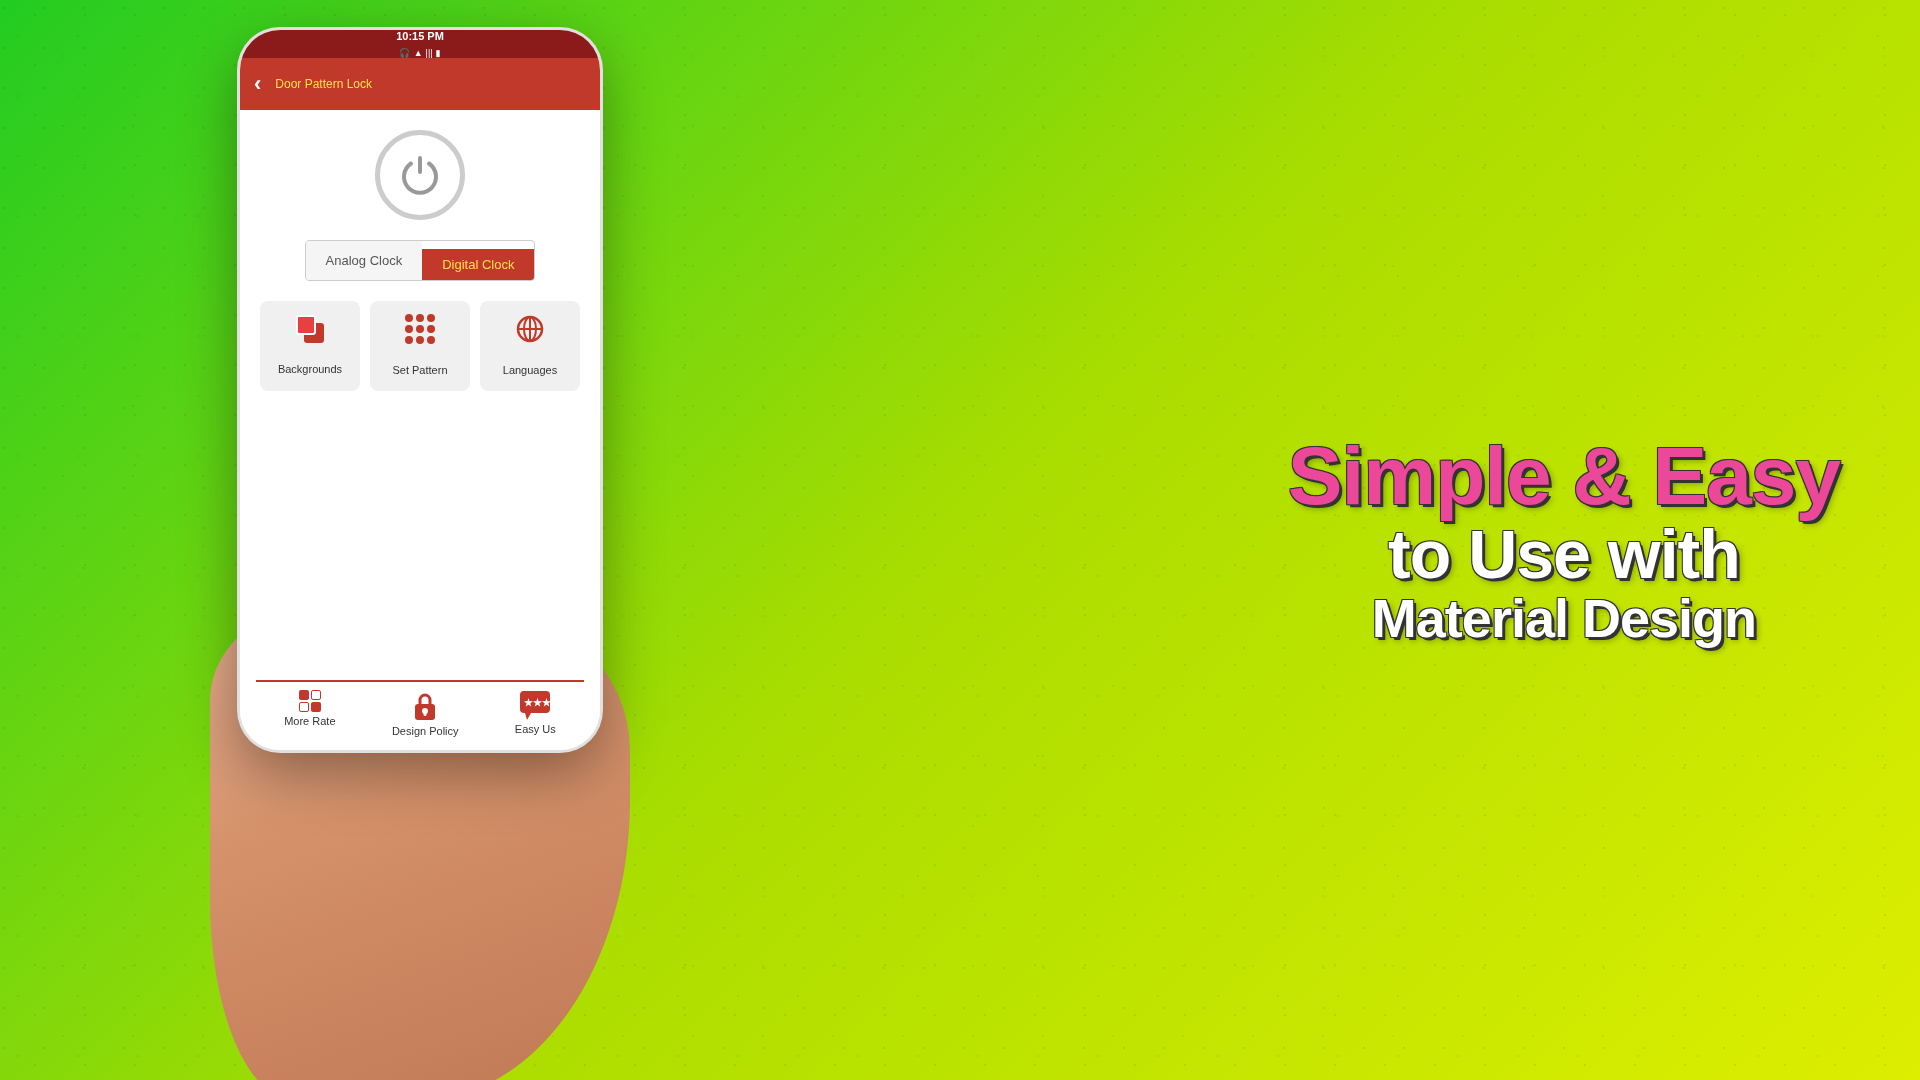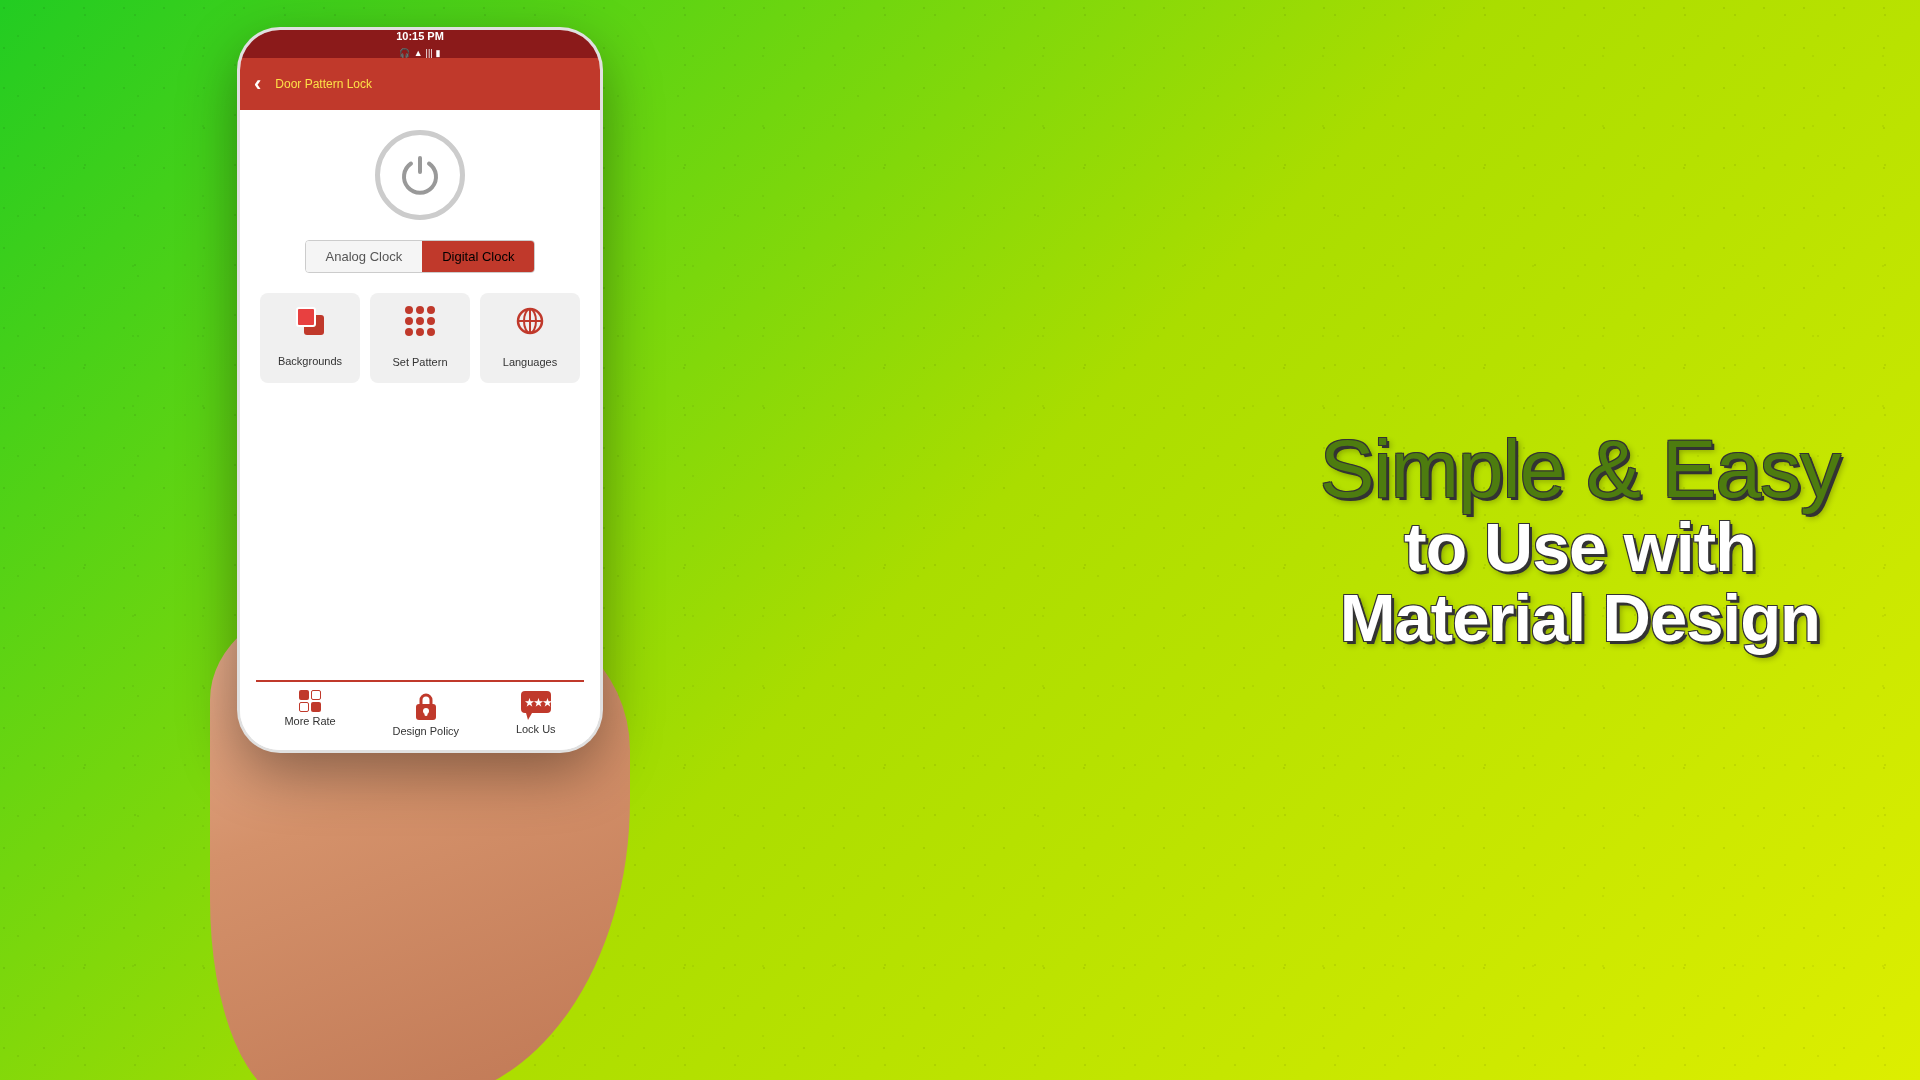--- a/index.html
+++ b/index.html
@@ -174,21 +174,22 @@
       cursor: pointer;
     }
 
     .clock-btn-inactive {
       background: #f5f5f5;
       color: #555555;
     }
 
     .clock-btn-active {
       background: #c0392b;
-      color: #000000;
+      color: #fde047;
+      margin-top: 8px;
     }
 
     
     .actions-grid {
       display: flex;
       gap: 10px;
       margin-bottom: 16px;
       flex-shrink: 0;
     }
 
@@ -248,22 +249,22 @@
       position: absolute;
       right: 80px;
       top: 50%;
       transform: translateY(-50%);
       text-align: center;
       z-index: 5;
     }
 
     .headline {
       font-size: 82px;
-      font-weight: 400;
-      color: #4d7c0f;
+      font-weight: 700;
+      color: #ec4899;
       text-shadow:
         3px 3px 0 #333333,
         -1px -1px 0 #333333,
         1px -1px 0 #333333,
         -1px 1px 0 #333333,
         1px 1px 0 #333333,
         4px 4px 6px rgba(0,0,0,0.3);
       line-height: 1.05;
       letter-spacing: -1px;
     }
@@ -277,21 +278,21 @@
         -1px -1px 0 #333333,
         1px -1px 0 #333333,
         -1px 1px 0 #333333,
         1px 1px 0 #333333,
         4px 4px 6px rgba(0,0,0,0.3);
       line-height: 1.05;
       letter-spacing: -1px;
     }
 
     .headline-line3 {
-      font-size: 67px;
+      font-size: 54px;
       font-weight: 900;
       color: #ffffff;
       text-shadow:
         3px 3px 0 #333333,
         -1px -1px 0 #333333,
         1px -1px 0 #333333,
         -1px 1px 0 #333333,
         1px 1px 0 #333333,
         4px 4px 6px rgba(0,0,0,0.3);
       line-height: 1.05;
@@ -458,21 +459,21 @@
           </div>
 
           <div class="nav-item">
             <div style="position:relative;width:32px;height:30px;">
               <svg width="32" height="30" viewBox="0 0 32 30" fill="none">
                 <rect x="1" y="1" width="30" height="22" rx="4" fill="#c0392b"></rect>
                 <polygon points="6,23 12,23 8,30" fill="#c0392b"></polygon>
                 <text x="5" y="16" font-size="10" fill="white" font-weight="bold">★★★</text>
               </svg>
             </div>
-            <span class="nav-label">Lock Us</span>
+            <span class="nav-label">Easy Us</span>
           </div>
 
         </div>
 
       </div>
     </div>
   </div>
 
   <div class="right-text">
     <div class="headline">Simple &amp; Easy</div>

